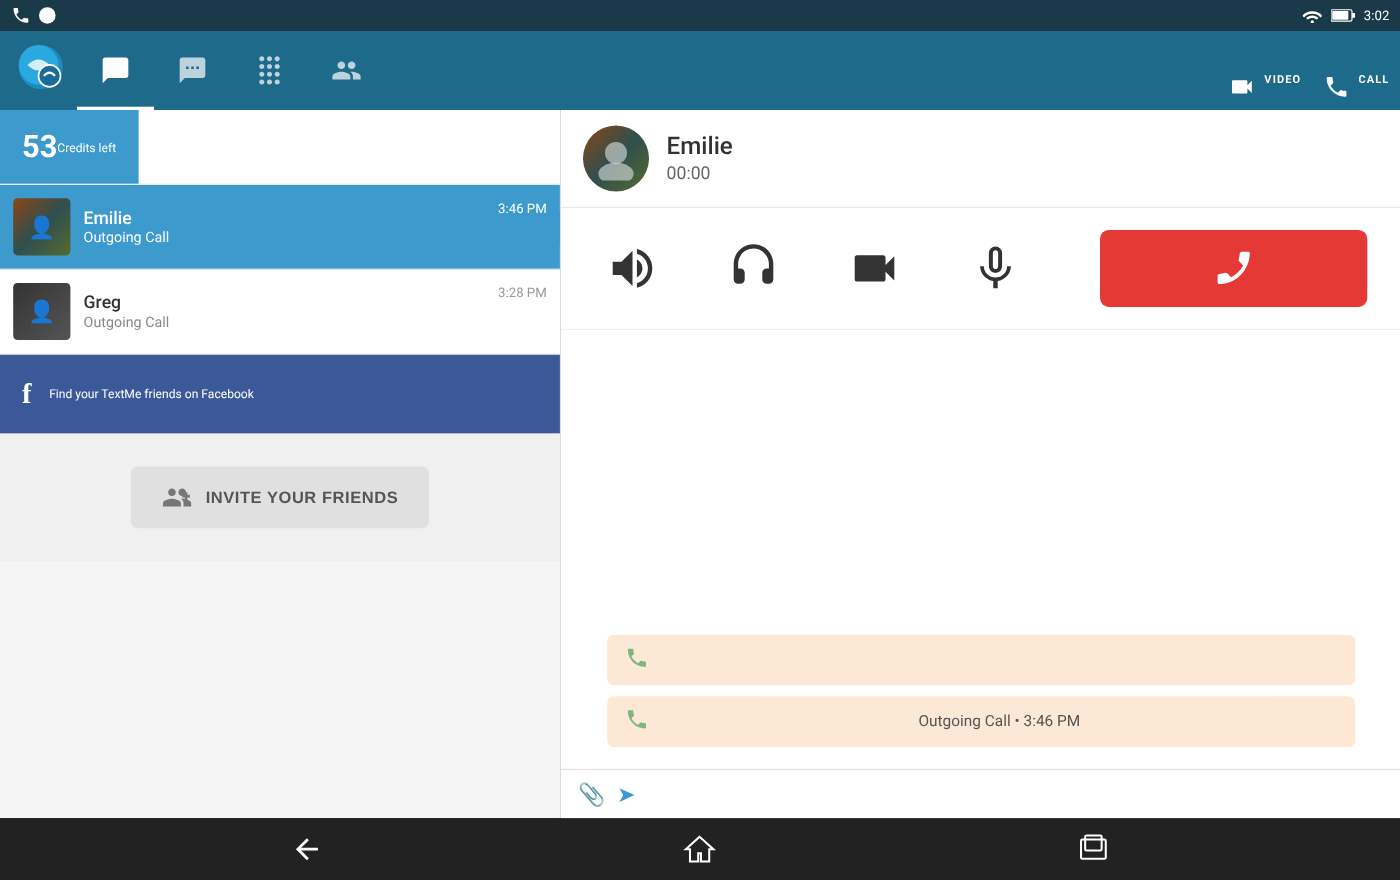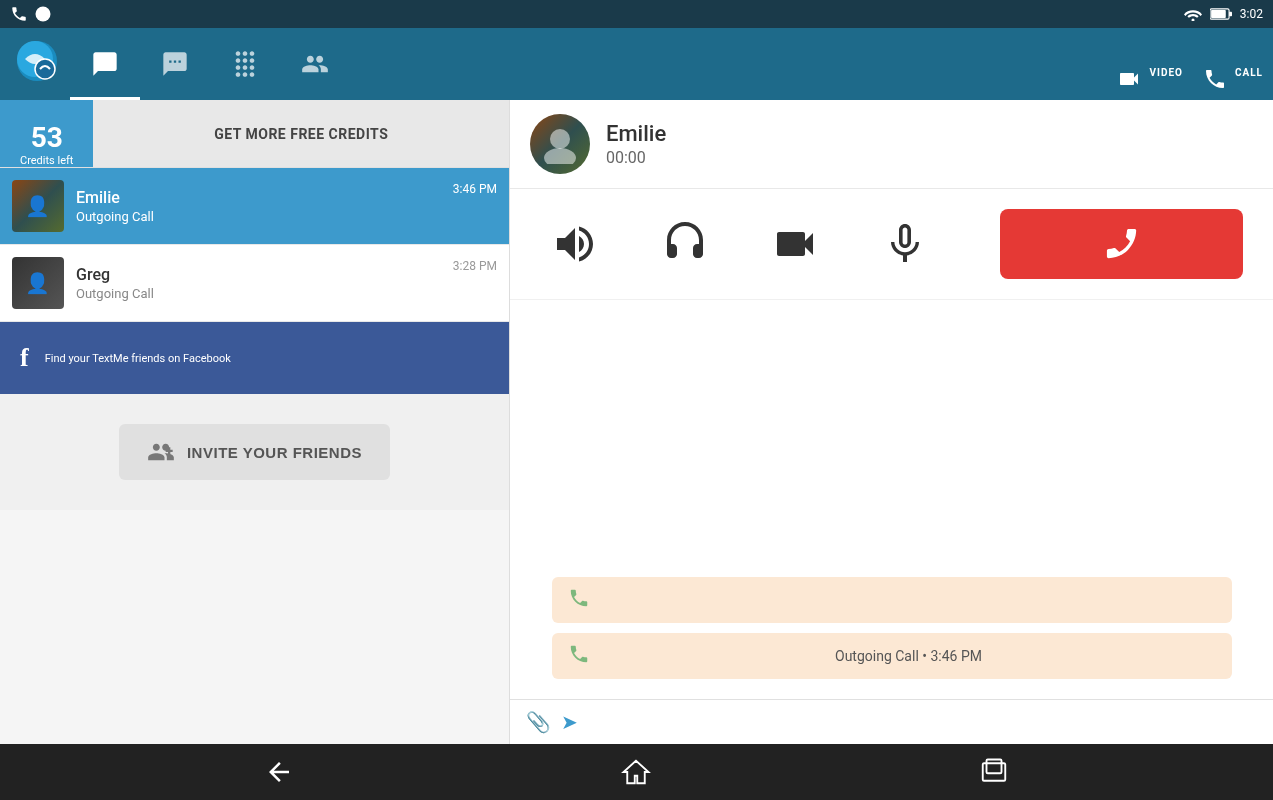--- a/index.html
+++ b/index.html
@@ -115,23 +115,23 @@
       display: flex;
       align-items: stretch;
       background: white;
       border-bottom: 1px solid #e0e0e0;
       height: 68px;
     }
     .credits-count {
       background: #3d9acc;
       color: white;
       display: flex;
-      flex-direction: column;
-      align-items: center;
-      justify-content: flex-end;
+      flex-direction: row;
+      align-items: center;
+      justify-content: center;
       padding: 0 20px;
       min-width: 90px;
     }
     .credits-count .number {
       font-size: 28px;
       font-weight: bold;
       line-height: 1;
     }
     .credits-count .label {
       font-size: 11px;
@@ -512,21 +512,20 @@
 
 <div class="main-content">
 
   <div class="left-panel">
 
     <div class="credits-bar">
       <div class="credits-count">
         <span class="number">53</span>
         <span class="label">Credits left</span>
       </div>
-      <div class="credits-btn">GET MORE FREE CREDITS</div>
     </div>
 
     <div class="contact-list">
 
       <div class="contact-item active">
         <div class="contact-avatar contact-avatar-emilie"></div>
         <div class="contact-info">
           <div class="contact-name">Emilie</div>
           <div class="contact-sub">Outgoing Call</div>
         </div>

